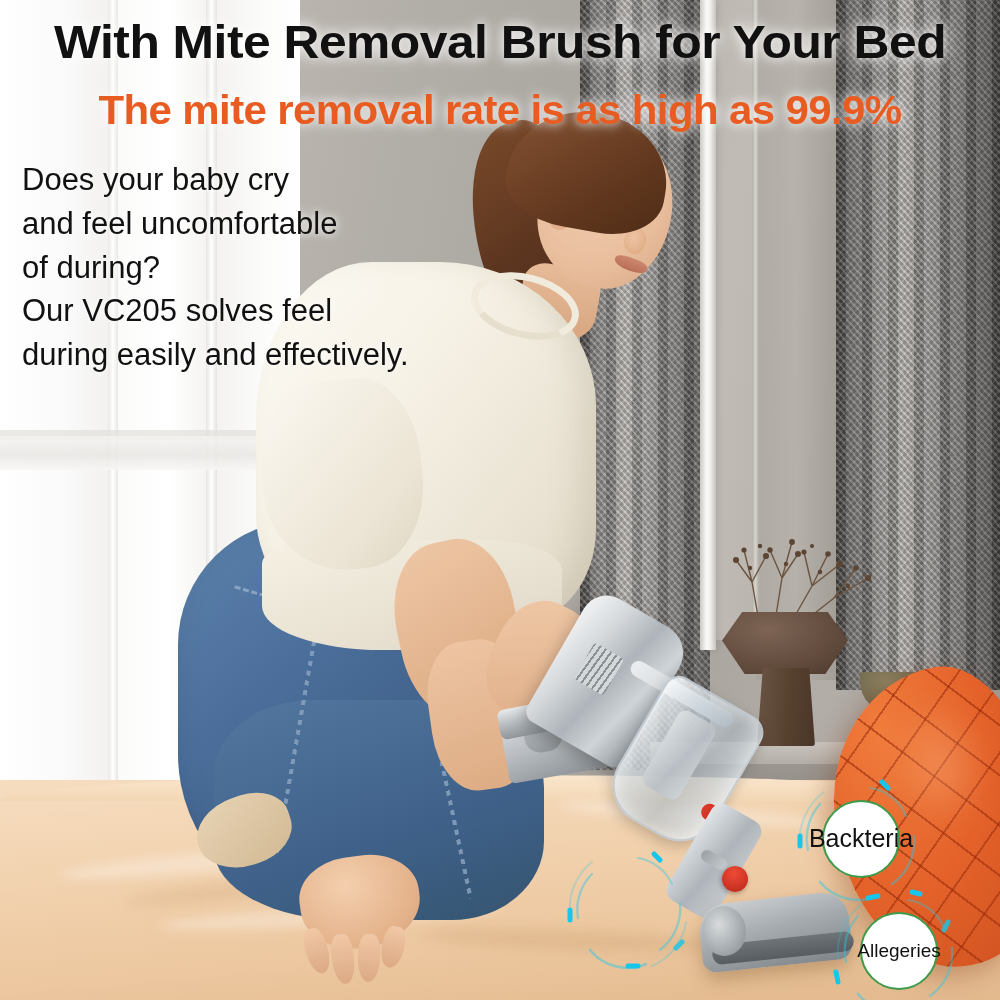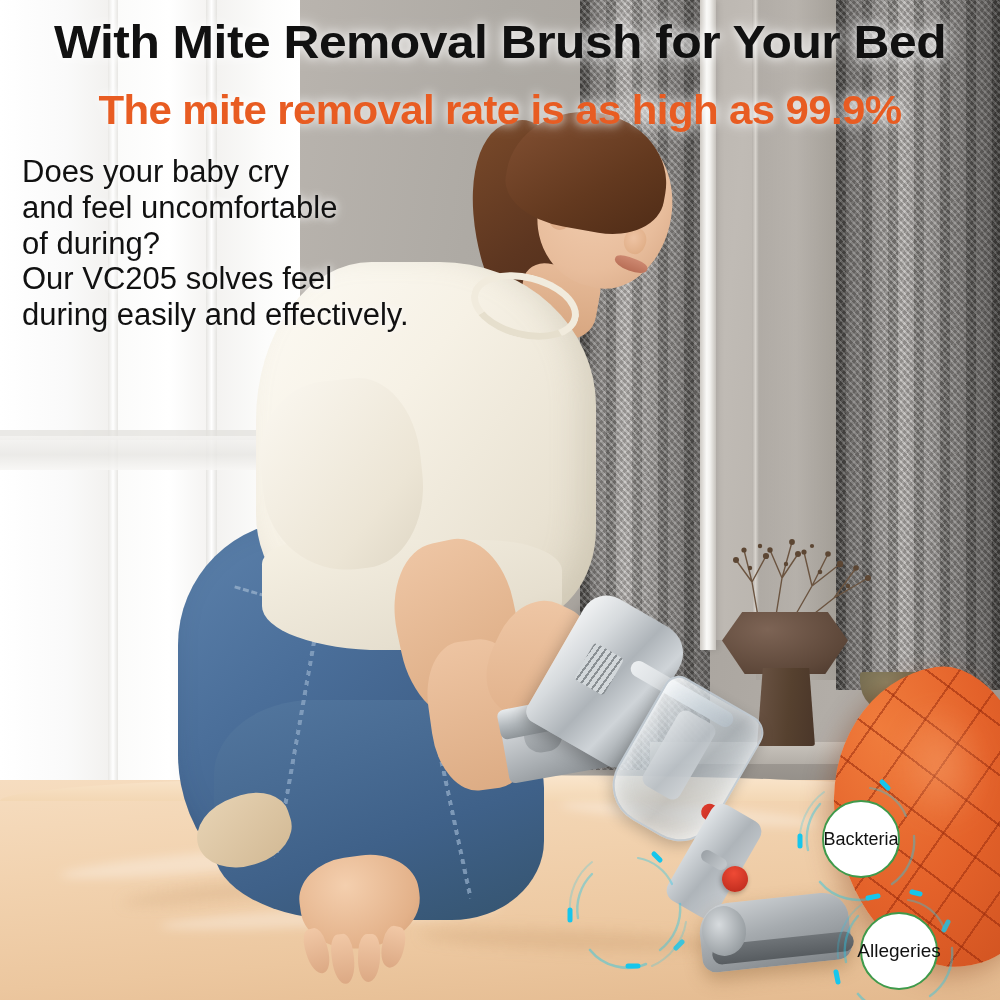--- a/index.html
+++ b/index.html
@@ -375,21 +375,21 @@
     line-height:1.02;
     font-family:"Liberation Sans", sans-serif;
   }
   .bubble .disc span { display:block; white-space:nowrap; }
 
   #b-mite  { left:562px; top:846px; width:132px; height:128px; }
   #b-mite  .disc { left:28px; top:24px; width:78px; height:78px; font-size:19px; }
   #b-mite  .disc span { white-space:normal; }
 
   #b-bact  { left:794px; top:776px; width:134px; height:130px; }
-  #b-bact  .disc { left:28px; top:24px; width:78px; height:78px; font-size:18px; }
+  #b-bact  .disc { left:28px; top:24px; width:78px; height:78px; font-size:25px; }
 
   #b-alle  { left:830px; top:886px; width:136px; height:132px; }
   #b-alle  .disc { left:30px; top:26px; width:78px; height:78px; font-size:19px; }
 
   
   #headline {
     position:absolute; left:0; top:14px; width:1000px;
     z-index:40; text-align:center;
     font-family:"Liberation Sans", sans-serif;
     font-weight:bold;
@@ -413,21 +413,21 @@
     white-space:nowrap;
   }
   #body-copy {
     position:absolute; left:22px; top:154px; z-index:40;
     font-family:"Liberation Sans", sans-serif;
     font-size:31px;
     line-height:1.155;
     color:#111;
     text-shadow:0 0 7px rgba(255,255,255,.9), 0 0 14px rgba(255,255,255,.6);
   }
-  #body-copy div { white-space:nowrap; }
+  #body-copy div { white-space:nowrap;margin-top:8px; }
 </style>
 </head>
 <body>
 
 <div id="scene">
 
   <div class="layer back-wall"></div>
   <div class="layer wall-panel"></div>
   <div class="layer curtain curtain-l"></div>
   <div class="layer curtain-mid"></div>

